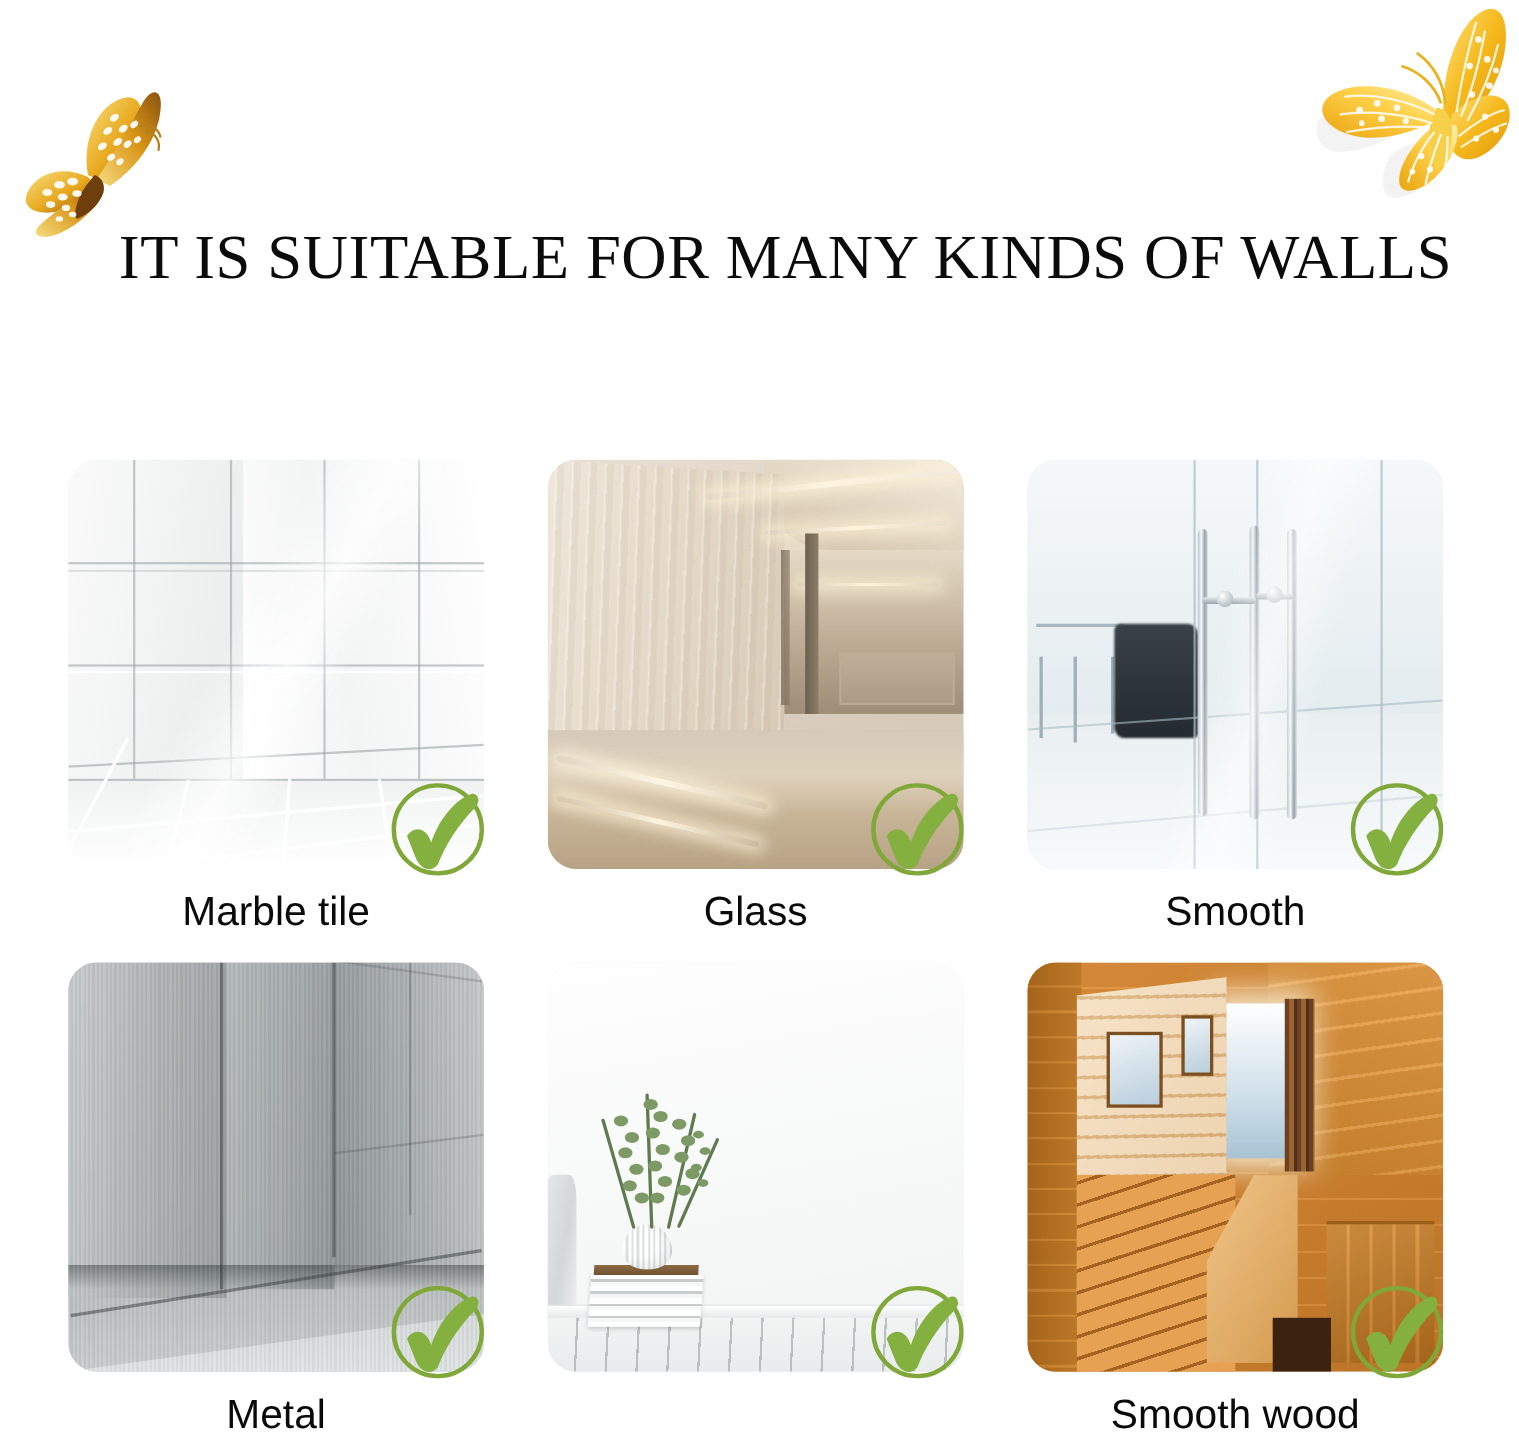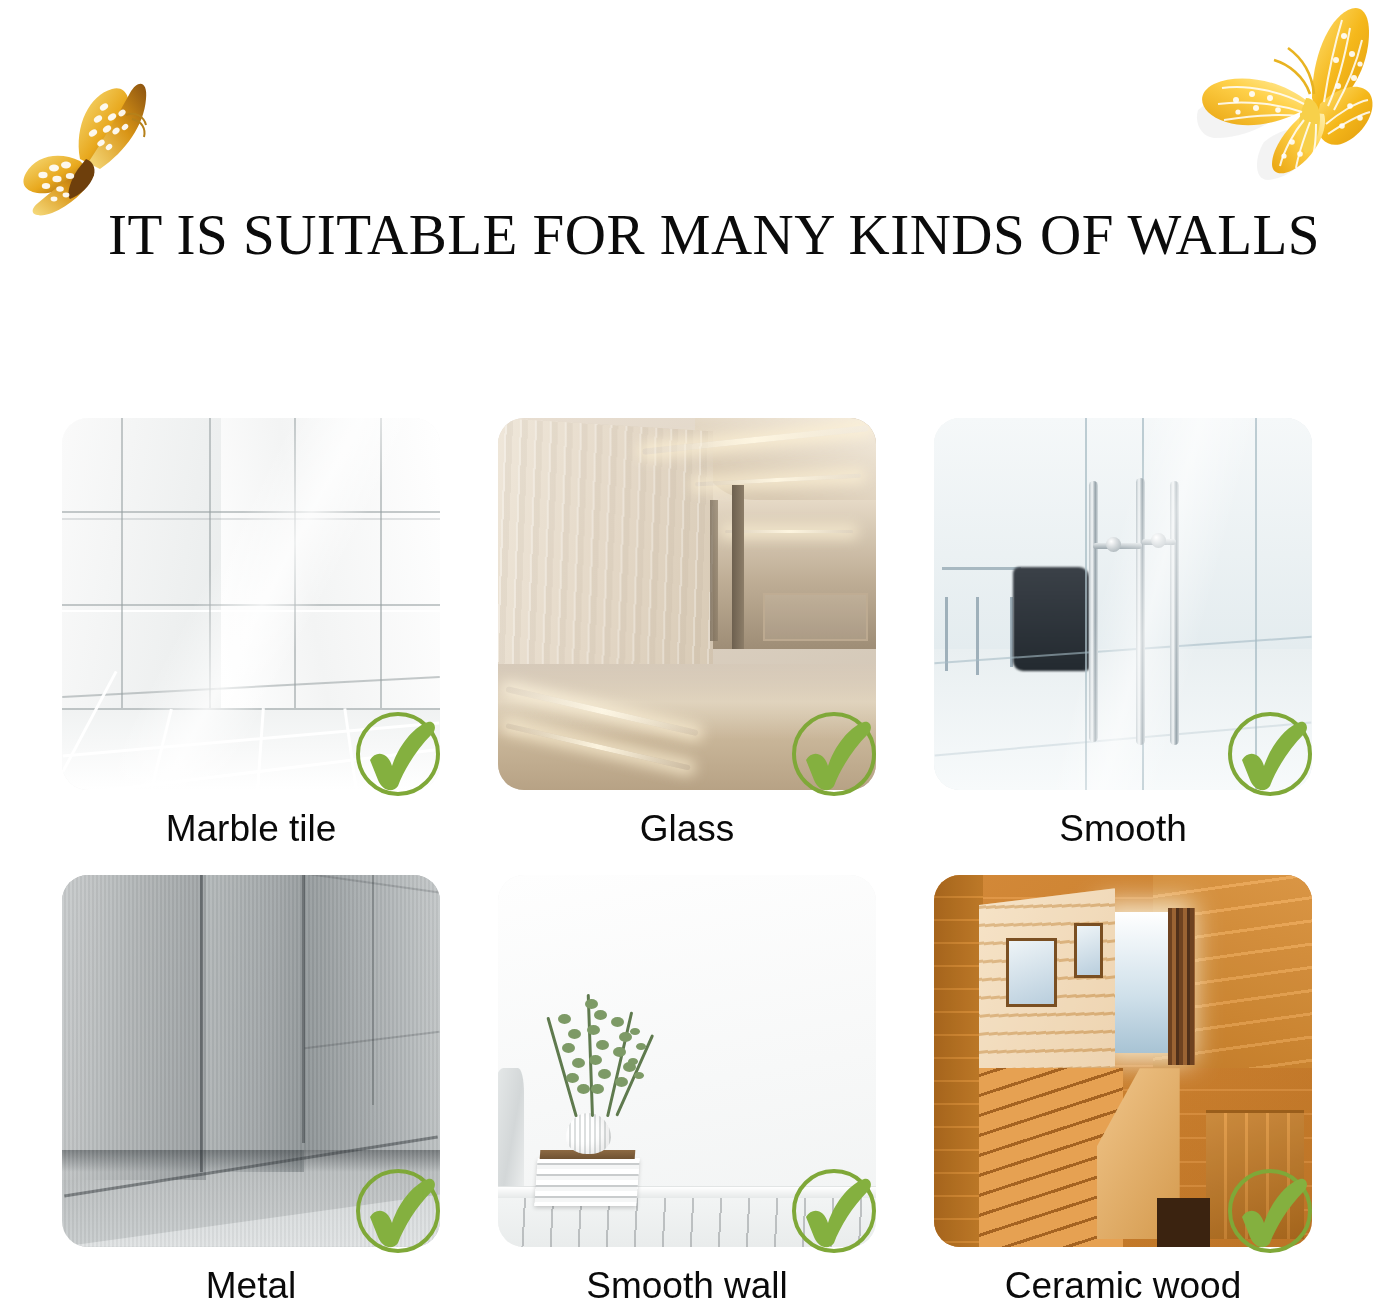--- a/index.html
+++ b/index.html
@@ -704,21 +704,20 @@
             <div class="leaf" style="left:36%;bottom:45%;width:10px;height:7px;"></div>
           </div>
         </div>
         <div class="check-badge">
           <svg viewBox="0 0 100 100" width="100" height="100" aria-hidden="true">
             <circle cx="50" cy="50" r="40" fill="none" stroke="#7FA838" stroke-width="4"></circle>
             <path d="M22 56 C28 46 40 48 44 62 C52 38 68 22 80 18 C86 16 90 24 84 30 C68 46 56 66 50 82 C44 90 34 86 30 76 Z" fill="#84B03F"></path>
           </svg>
         </div>
       </div>
-      <div class="cell-label">Smooth wall</div>
     </div>
 
     <div class="cell">
       <div class="thumb-wrap">
         <div class="thumb">
           <div class="art-wood">
             <div class="ceil"></div>
             <div class="leftwall"></div>
             <div class="curtain" style="left:41%;"></div>
             <div class="window"></div>
@@ -732,16 +731,16 @@
             <div class="dark"></div>
           </div>
         </div>
         <div class="check-badge">
           <svg viewBox="0 0 100 100" width="100" height="100" aria-hidden="true">
             <circle cx="50" cy="50" r="40" fill="none" stroke="#7FA838" stroke-width="4"></circle>
             <path d="M22 56 C28 46 40 48 44 62 C52 38 68 22 80 18 C86 16 90 24 84 30 C68 46 56 66 50 82 C44 90 34 86 30 76 Z" fill="#84B03F"></path>
           </svg>
         </div>
       </div>
-      <div class="cell-label">Ceramic wood</div>
+      <div class="cell-label">Smooth wood</div>
     </div>
   </div>
 </div>
 
 </body></html>

